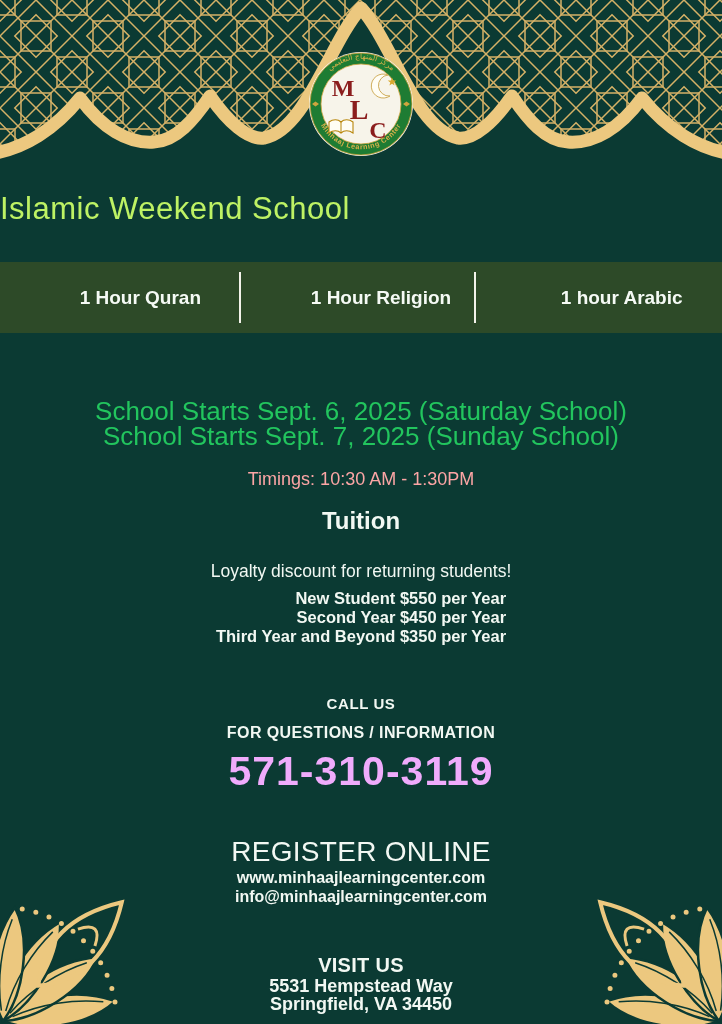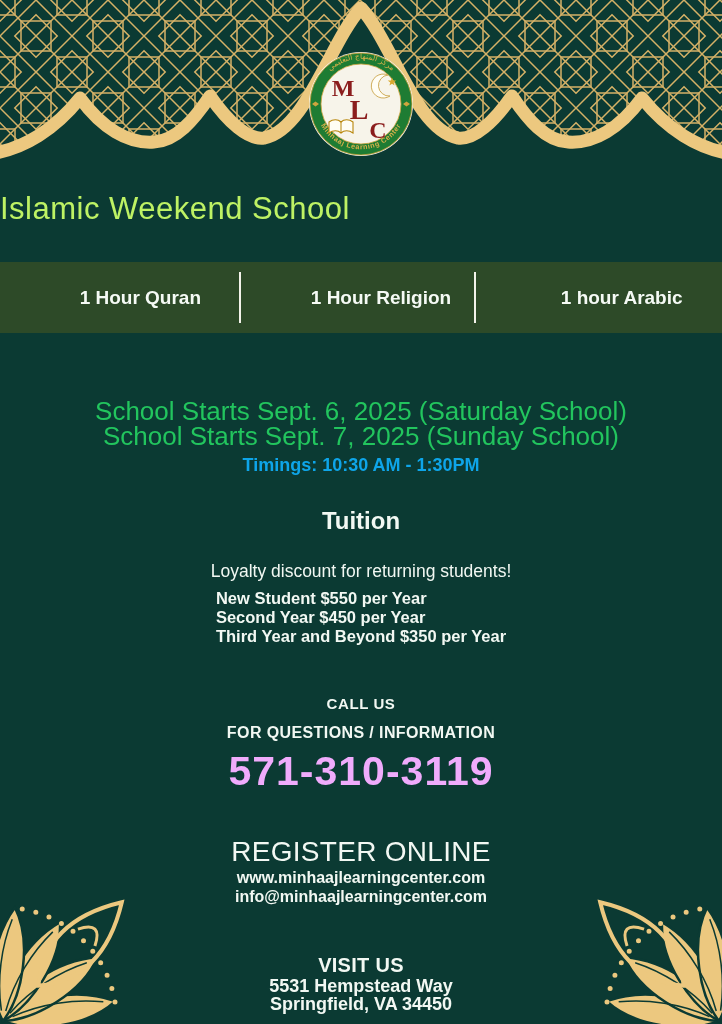--- a/index.html
+++ b/index.html
@@ -29,25 +29,25 @@
     width:722px;height:71px;background:#2d4a28;
     display:flex;align-items:center;
   }
   .program-cell{flex:1;text-align:center;font-size:19px;font-weight:700;color:#f5faf5;padding-left:40px;}
   .bar-divider{position:absolute;top:10px;bottom:10px;width:2px;background:#f3f3ea;}
   .bar-divider.d1{left:239px;}
   .bar-divider.d2{left:474px;}
   .txt-block{position:absolute;left:0;right:0;text-align:center;z-index:4;}
   .schedule{top:399px;}
   .school-line{font-size:26px;font-weight:400;line-height:25px;color:#22c55e;}
-  .timings{font-size:18px;font-weight:700;margin-top:6px;color:#0ea5e9;}
+  .timings{font-size:18px;font-weight:400;margin-top:20px;color:#fca5a5;}
   .tuition{top:507px;}
   .tuition-h{font-size:24px;font-weight:700;}
   .loyalty{font-size:17.5px;font-weight:500;margin-top:26px;}
-  .rates{width:fit-content;margin:7px auto 12px;text-align:left;}
+  .rates{width:fit-content;margin:7px auto 12px;text-align:right;}
   .rate{font-size:16.5px;font-weight:700;line-height:19px;}
   .call{top:695px;}
   .call-h{font-size:15px;font-weight:800;letter-spacing:.6px;}
   .call-sub{font-size:16px;font-weight:800;letter-spacing:.4px;margin-top:12px;}
   .phone{font-size:41px;font-weight:600;letter-spacing:1px;margin-top:6px;color:#f0abfc;}
   .register{top:836px;}
   .reg-h{font-size:28px;font-weight:400;letter-spacing:.3px;}
   .reg-line{font-size:16px;font-weight:700;line-height:19px;}
   .register .reg-line:first-of-type{margin-top:5px;}
   .visit{top:954px;}

